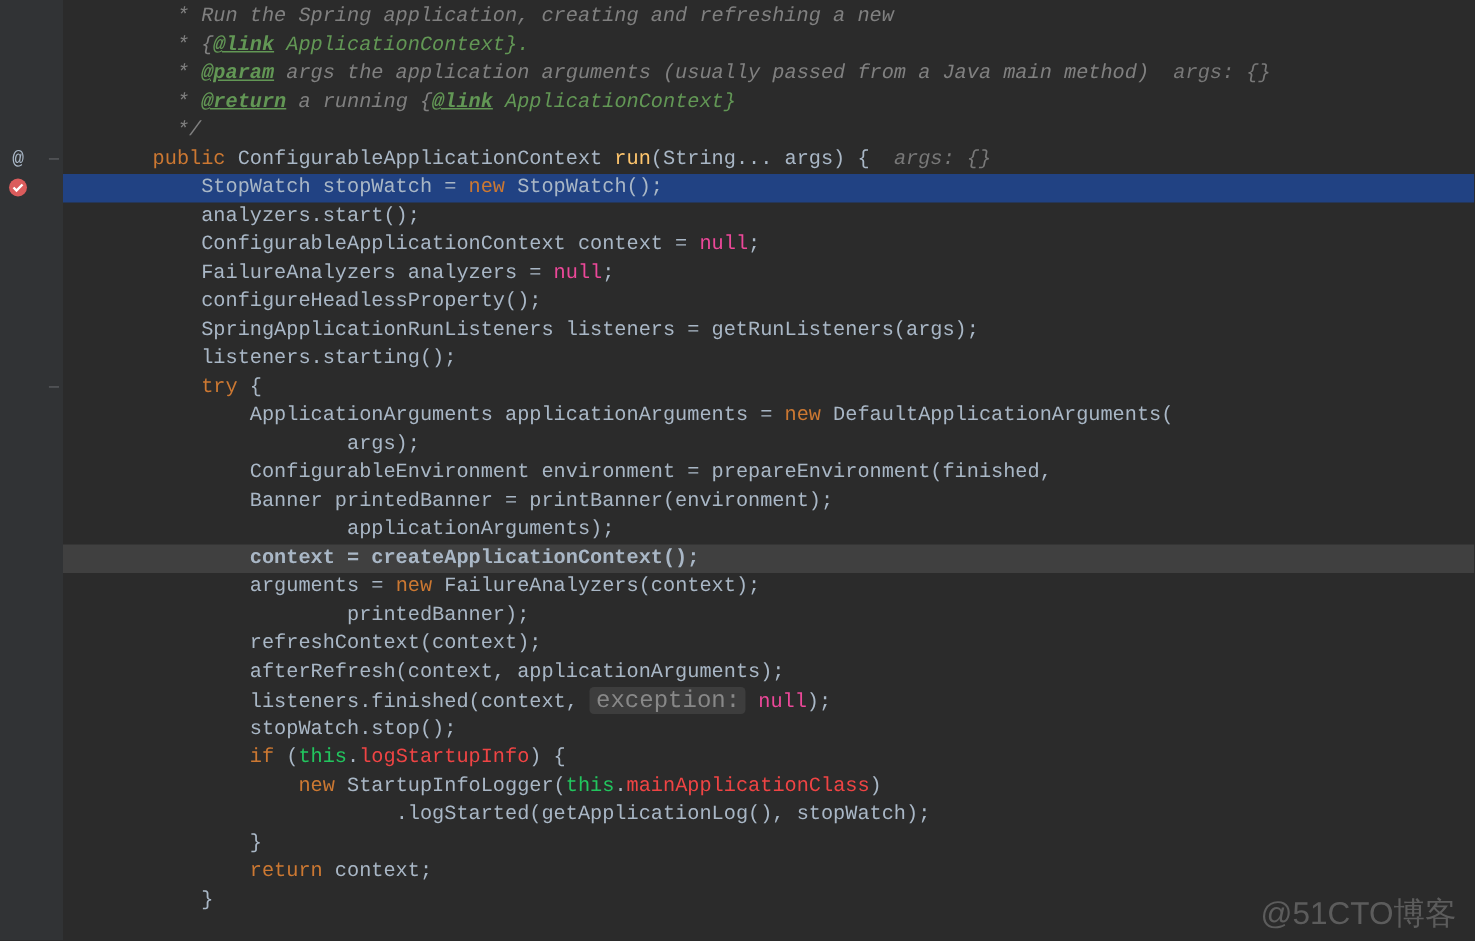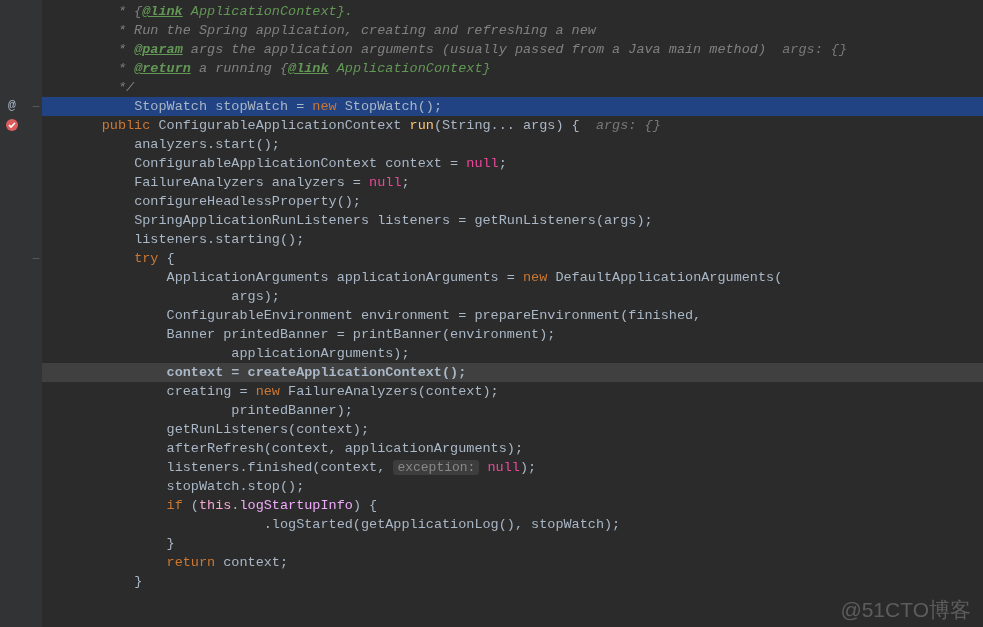--- a/index.html
+++ b/index.html
@@ -31,24 +31,24 @@
     .fold-mark { position:absolute; color:#606366; font-size:11px; width:12px; text-align:center; }
 
     .c-comment { color: #808080; font-style: italic; }
     .c-doctag { color: #629755; font-style: italic; font-weight: bold; text-decoration: underline; }
     .c-doctype { color: #629755; font-style: italic; }
     .c-keyword { color: #cc7832; }
     .c-class { color: #a9b7c6; }
     .c-method { color: #ffc66d; }
     .c-null { color: #ec4899; }
     .c-hint { color: #787878; font-style: italic; }
-    .c-param-hint { color: #888888; background: #3d3d3d; border-radius:3px; padding:0 4px; font-style: normal; font-size: 13px;}
-    .c-field { color: #f0abfc; }
+    .c-param-hint { color: #888888; background: #3d3d3d; border-radius:3px; padding:0 4px; font-style: normal; font-size: 16px;}
+    .c-field { color: #ef4444; }
     .c-punc { color: #a9b7c6; }
-    .c-this { color: #f9a8d4; }
+    .c-this { color: #22c55e; }
 
     .watermark { position:absolute; right:12px; bottom:8px; color:#777; font-size:21px; font-family: sans-serif; opacity:0.65; }
   </style>
 </head>
 <body>
 
 <div class="editor-container">
   <div class="gutter">
     <div class="gutter-mark" style="top:97px;color:#a9b7c6;">@</div>
     <div class="gutter-mark" style="top:117px;">
@@ -56,46 +56,47 @@
           <circle cx="7" cy="7" r="6" fill="#db5c5c"></circle>
           <path d="M4 7 l2 2 l4 -4" stroke="#fff" stroke-width="1.6" fill="none"></path>
         </svg>
     </div>
     <div class="fold-col">
       <div class="fold-mark" style="top:98px;">─</div>
       <div class="fold-mark" style="top:250px;">─</div>
     </div>
   </div>
   <div class="code-area">
+    <div class="line">        <span class="c-comment"> * Run the Spring application, creating and refreshing a new</span></div>
     <div class="line">        <span class="c-comment"> * {</span><span class="c-doctag">@link</span><span class="c-doctype"> ApplicationContext}.</span></div>
-    <div class="line">        <span class="c-comment"> * Run the Spring application, creating and refreshing a new</span></div>
     <div class="line">        <span class="c-comment"> * </span><span class="c-doctag">@param</span><span class="c-comment"> args the application arguments (usually passed from a Java main method)</span><span class="c-hint">  args: {}</span></div>
     <div class="line">        <span class="c-comment"> * </span><span class="c-doctag">@return</span><span class="c-comment"> a running {</span><span class="c-doctag">@link</span><span class="c-doctype"> ApplicationContext}</span></div>
     <div class="line">        <span class="c-comment"> */</span></div>
+    <div class="line">       <span class="c-keyword">public</span><span class="c-class"> ConfigurableApplicationContext </span><span class="c-method">run</span><span class="c-punc">(String... args) {</span><span class="c-hint">  args: {}</span></div>
     <div class="line highlighted">           <span class="c-class">StopWatch stopWatch = </span><span class="c-keyword">new</span><span class="c-class"> StopWatch();</span></div>
-    <div class="line">       <span class="c-keyword">public</span><span class="c-class"> ConfigurableApplicationContext </span><span class="c-method">run</span><span class="c-punc">(String... args) {</span><span class="c-hint">  args: {}</span></div>
     <div class="line">           <span class="c-class">analyzers.start();</span></div>
     <div class="line">           <span class="c-class">ConfigurableApplicationContext context = </span><span class="c-null">null</span><span class="c-punc">;</span></div>
     <div class="line">           <span class="c-class">FailureAnalyzers analyzers = </span><span class="c-null">null</span><span class="c-punc">;</span></div>
     <div class="line">           <span class="c-class">configureHeadlessProperty();</span></div>
     <div class="line">           <span class="c-class">SpringApplicationRunListeners listeners = getRunListeners(args);</span></div>
     <div class="line">           <span class="c-class">listeners.starting();</span></div>
     <div class="line">           <span class="c-keyword">try</span><span class="c-punc"> {</span></div>
     <div class="line">               <span class="c-class">ApplicationArguments applicationArguments = </span><span class="c-keyword">new</span><span class="c-class"> DefaultApplicationArguments(</span></div>
     <div class="line">                       <span class="c-class">args);</span></div>
     <div class="line">               <span class="c-class">ConfigurableEnvironment environment = prepareEnvironment(finished,</span></div>
     <div class="line">               <span class="c-class">Banner printedBanner = printBanner(environment);</span></div>
     <div class="line">                       <span class="c-class">applicationArguments);</span></div>
     <div class="line caret-line">               <span class="c-class">context = createApplicationContext();</span></div>
-    <div class="line">               <span class="c-class">creating = </span><span class="c-keyword">new</span><span class="c-class"> FailureAnalyzers(context);</span></div>
+    <div class="line">               <span class="c-class">arguments = </span><span class="c-keyword">new</span><span class="c-class"> FailureAnalyzers(context);</span></div>
     <div class="line">                       <span class="c-class">printedBanner);</span></div>
-    <div class="line">               <span class="c-class">getRunListeners(context);</span></div>
+    <div class="line">               <span class="c-class">refreshContext(context);</span></div>
     <div class="line">               <span class="c-class">afterRefresh(context, applicationArguments);</span></div>
     <div class="line">               <span class="c-class">listeners.finished(context, </span><span class="c-param-hint">exception:</span><span class="c-null"> null</span><span class="c-punc">);</span></div>
     <div class="line">               <span class="c-class">stopWatch.stop();</span></div>
     <div class="line">               <span class="c-keyword">if</span><span class="c-punc"> (</span><span class="c-this">this</span><span class="c-punc">.</span><span class="c-field">logStartupInfo</span><span class="c-punc">) {</span></div>
+    <div class="line">                   <span class="c-keyword">new</span><span class="c-class"> StartupInfoLogger(</span><span class="c-this">this</span><span class="c-punc">.</span><span class="c-field">mainApplicationClass</span><span class="c-punc">)</span></div>
     <div class="line">                           <span class="c-class">.logStarted(getApplicationLog(), stopWatch);</span></div>
     <div class="line">               <span class="c-punc">}</span></div>
     <div class="line">               <span class="c-keyword">return</span><span class="c-class"> context;</span></div>
     <div class="line">           <span class="c-punc">}</span></div>
   </div>
 </div>
 <div class="watermark">@51CTO博客</div>
 
 </body></html>

